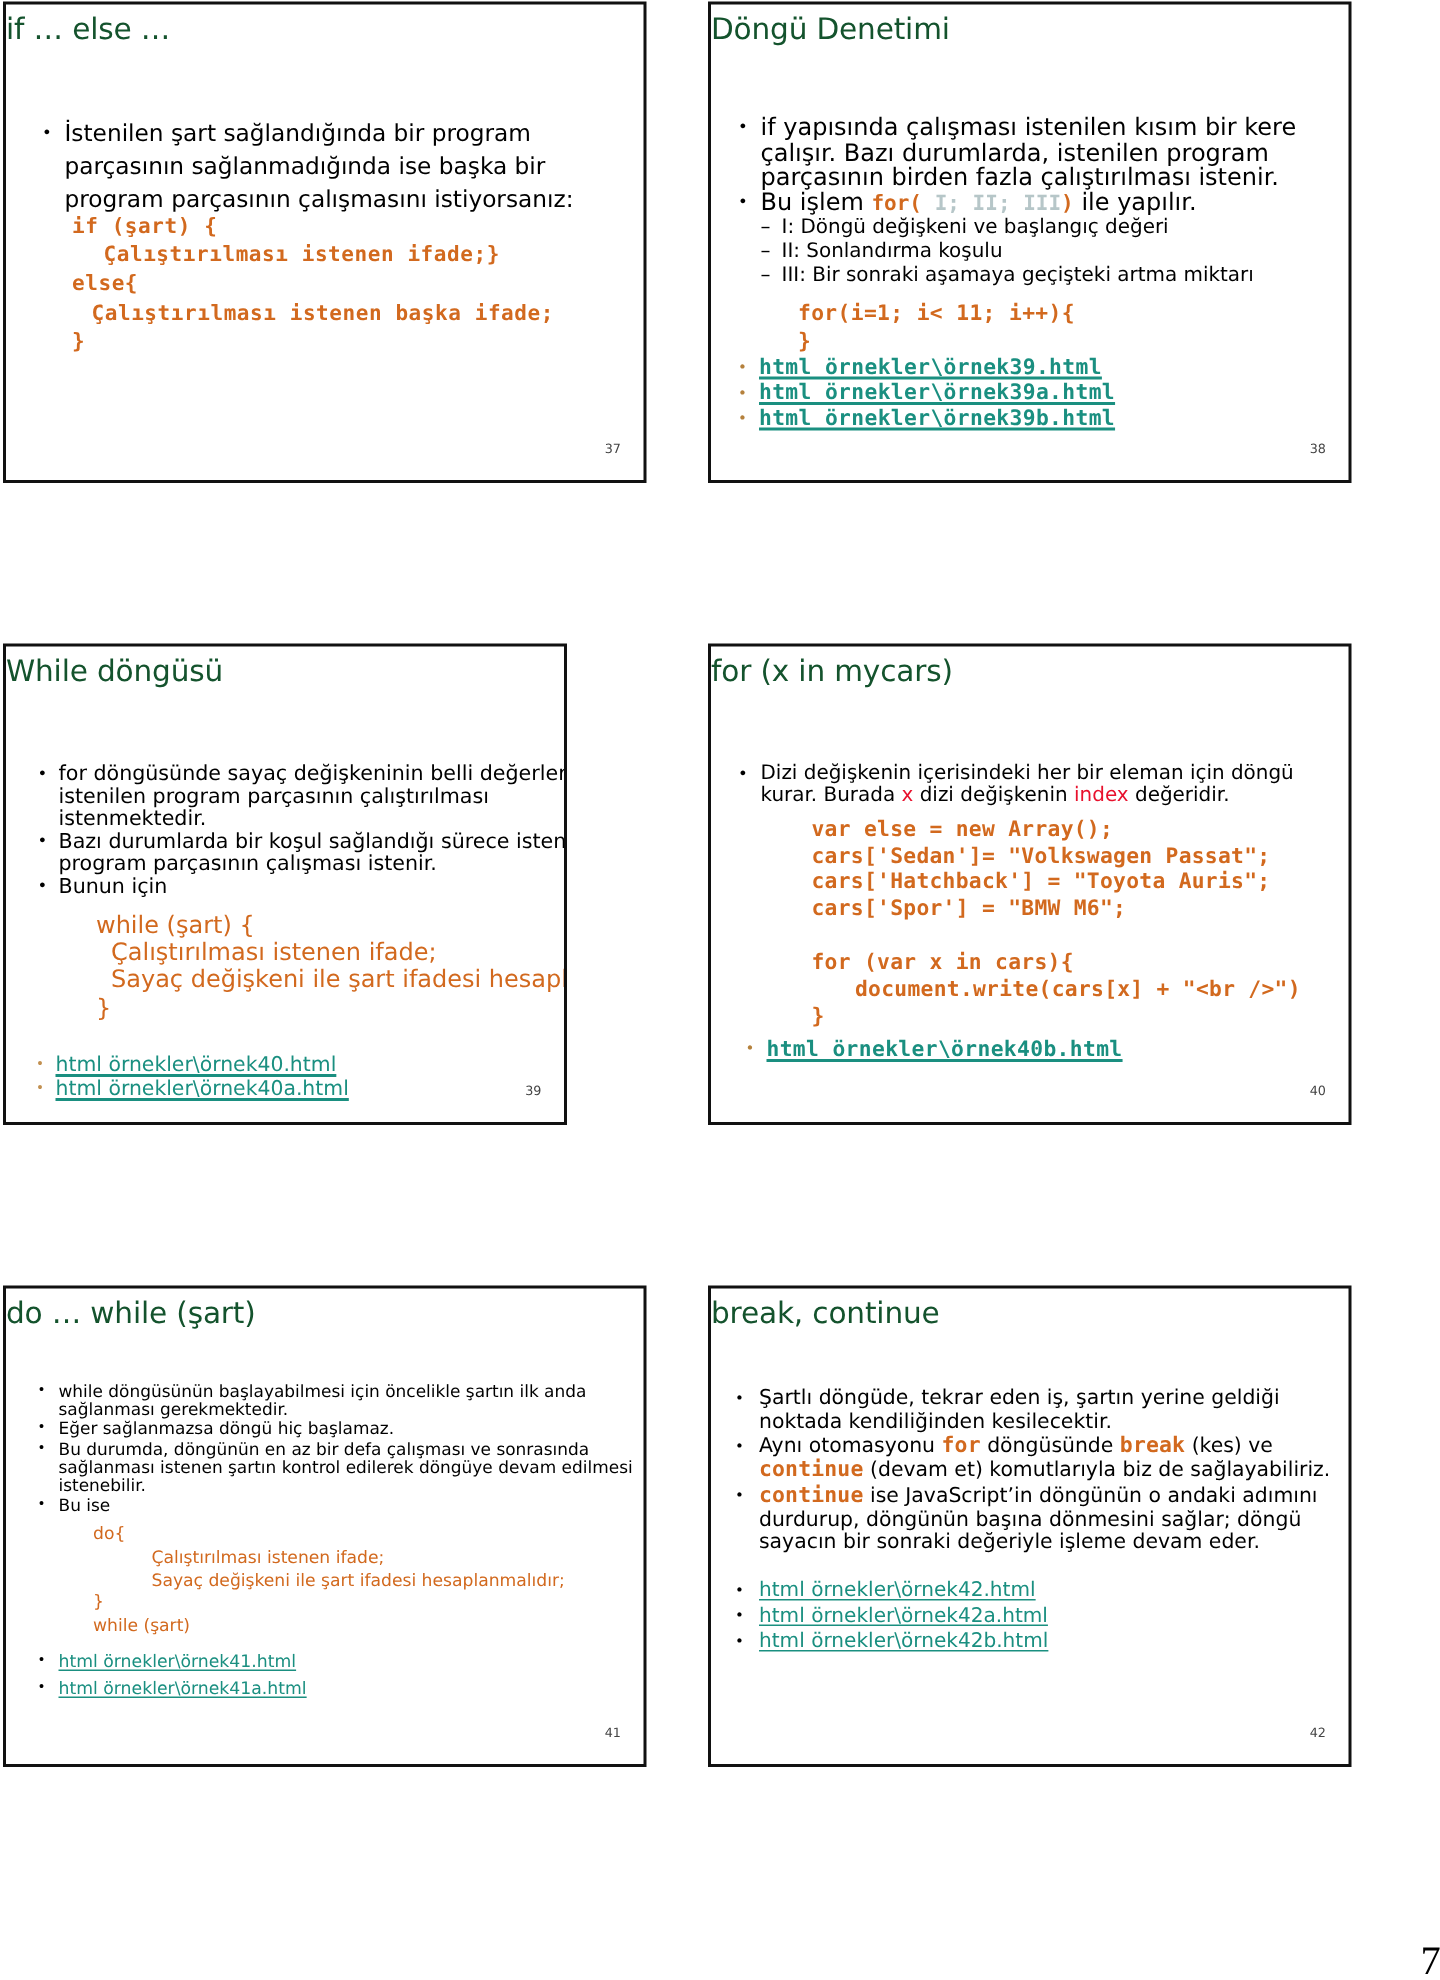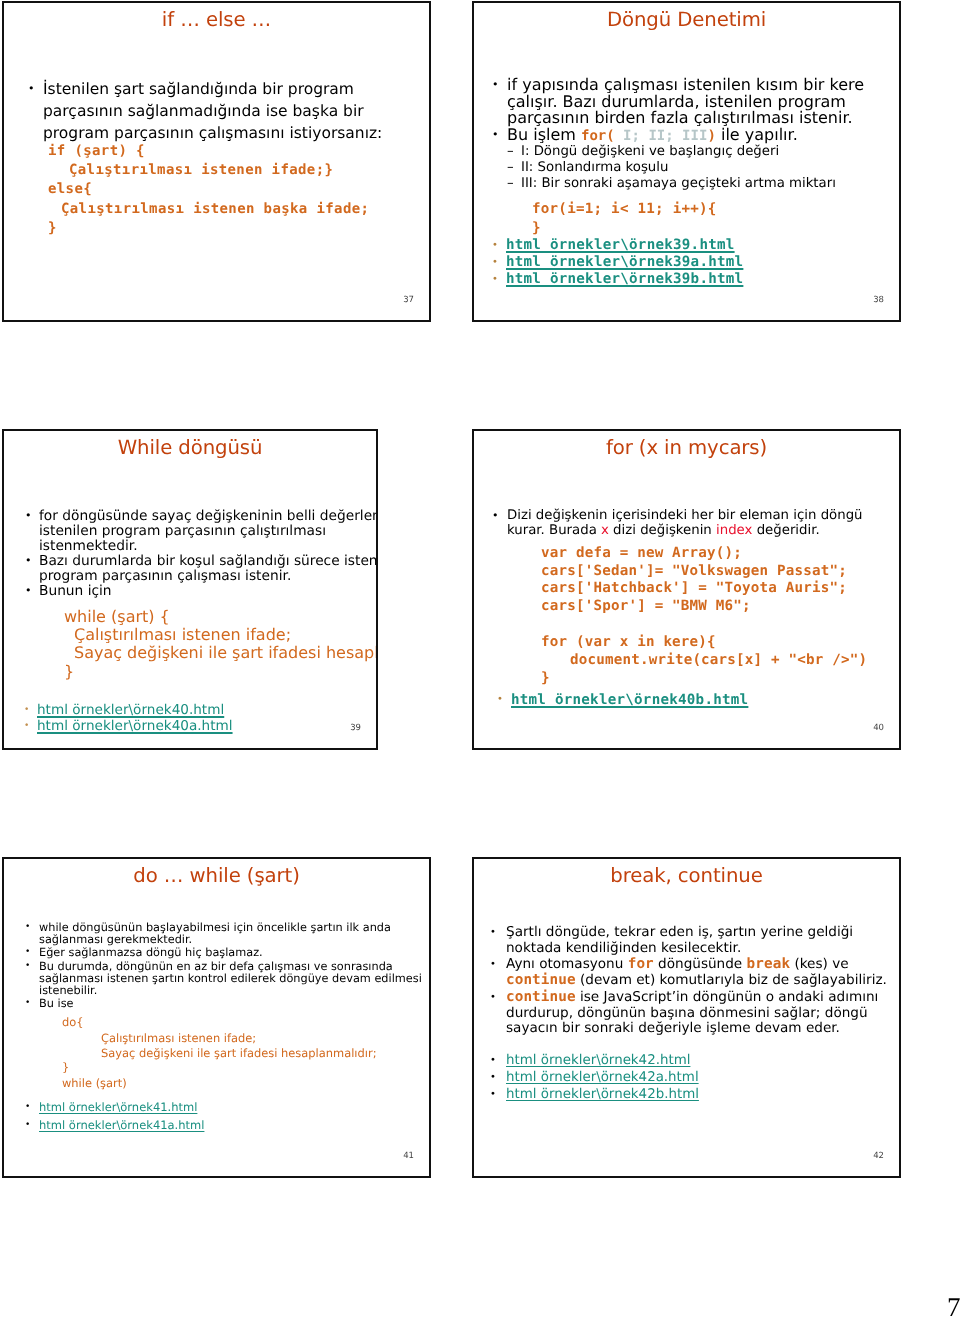--- a/index.html
+++ b/index.html
@@ -4,22 +4,22 @@
 <title>Slides</title>
 <style>
   html,body{margin:0;padding:0;background:#ffffff;}
   body{width:960px;height:1320px;position:relative;
        font-family:"DejaVu Sans",sans-serif;
        -webkit-font-smoothing:antialiased;text-rendering:geometricPrecision;}
 
   .slide{position:absolute;border:2px solid #111;background:#fff;
          box-sizing:border-box;overflow:hidden;}
 
-  .slide-title{position:absolute;left:0;right:0;text-align:center;
-        font-family:"DejaVu Sans",sans-serif;color:#c2410c;
+  .slide-title{position:absolute;left:0;right:0;
+        font-family:"DejaVu Sans",sans-serif;color:#14532d;
         font-weight:400;letter-spacing:-0.1px;white-space:nowrap;
         font-size:19.7px;top:6px;line-height:22px;}
 
   .body-area{position:absolute;}
 
   ul.lv1{list-style:none;margin:0;padding:0;}
   li.b1{position:relative;padding-left:19px;margin:0;}
   li.b1::before{content:"\2022";position:absolute;left:4px;top:0;
         font-size:11px;line-height:inherit;color:#000;}
   li.b2{position:relative;padding-left:16px;margin:0;}
@@ -195,26 +195,26 @@
   <div class="pagenum">39</div>
 </div>
 
 <div class="slide" id="s4">
   <div class="slide-title">for (x in mycars)</div>
   <div class="body-area" id="s4-body">
     <ul class="lv1">
       <li class="b1 bodytxt"><span>Dizi değişkenin içerisindeki her bir eleman için döngü kurar. Burada </span><span class="red">x</span><span> dizi değişkenin </span><span class="red">index</span><span> değeridir.</span></li>
     </ul>
     <div class="codeblock">
-      <div class="codeline ci0">var defa = new Array();</div>
+      <div class="codeline ci0">var else = new Array();</div>
       <div class="codeline ci0">cars['Sedan']= "Volkswagen Passat";</div>
       <div class="codeline ci0">cars['Hatchback'] = "Toyota Auris";</div>
       <div class="codeline ci0">cars['Spor'] = "BMW M6";</div>
       <div class="codeline spacer">&nbsp;</div>
-      <div class="codeline ci0">for (var x in kere){</div>
+      <div class="codeline ci0">for (var x in cars){</div>
       <div class="codeline ci1">document.write(cars[x] + "&lt;br /&gt;")</div>
       <div class="codeline ci0">}</div>
     </div>
     <ul class="lv1 links">
       <li class="b1"><a class="link">html örnekler\örnek40b.html</a></li>
     </ul>
   </div>
   <div class="pagenum">40</div>
 </div>
 

